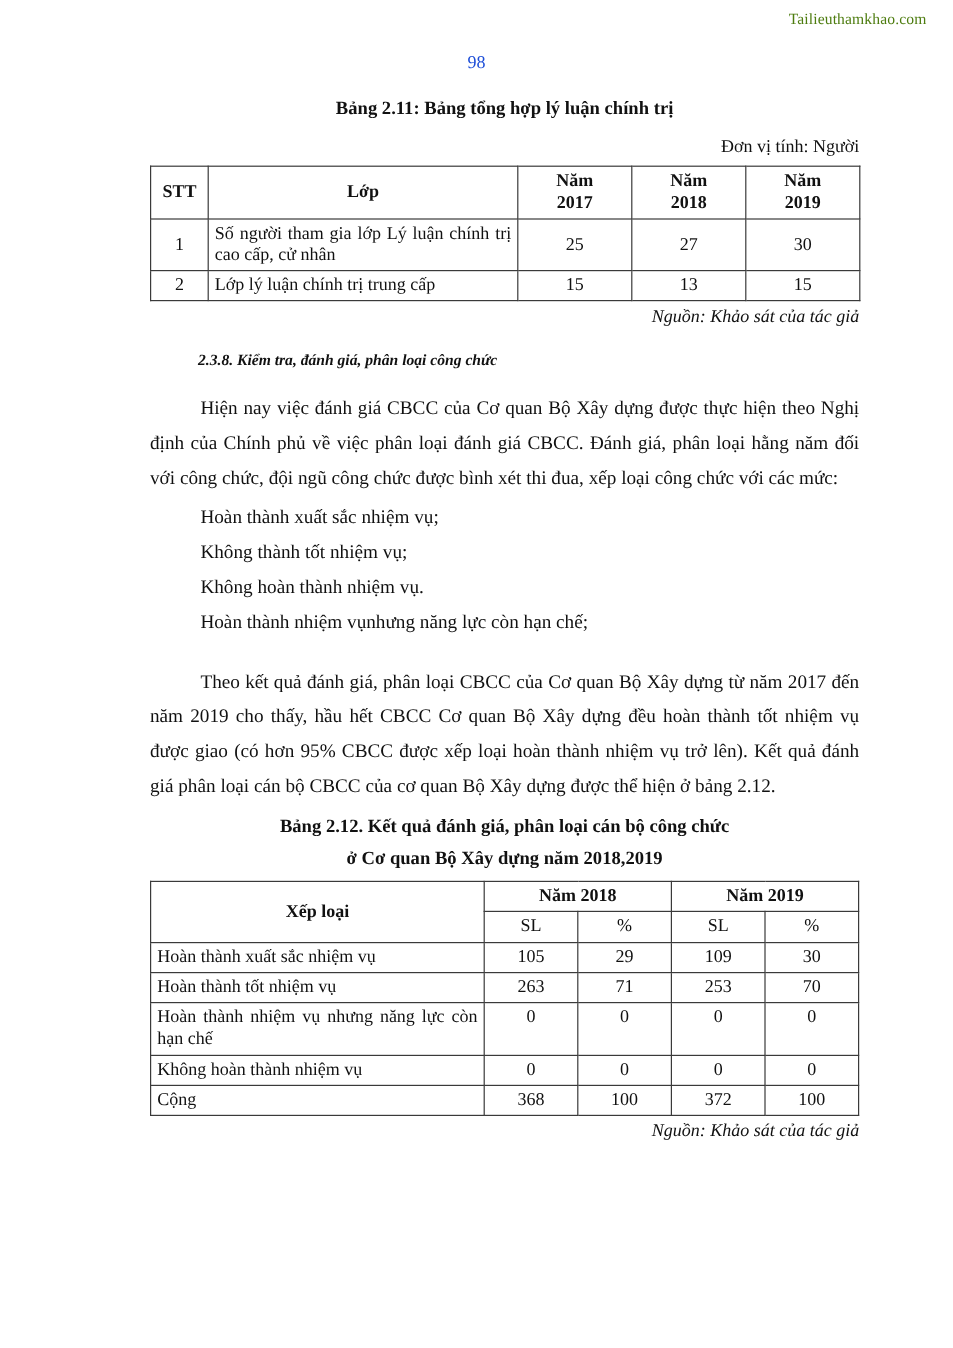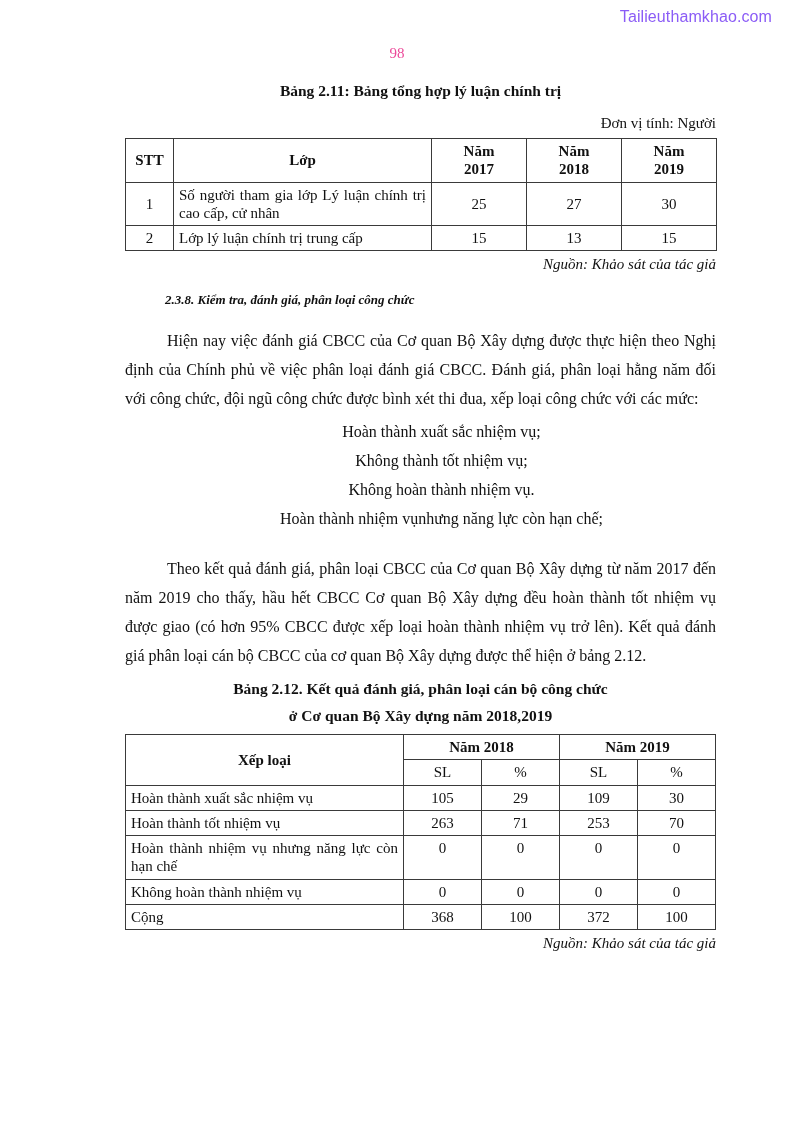--- a/index.html
+++ b/index.html
@@ -16,36 +16,36 @@
     color: #111111;
     overflow: hidden;
     box-sizing: border-box;
   }
 
   
   .watermark {
     position: absolute;
     top: 8px;
     right: 22px;
-    font-family: Liberation Sans, sans-serif;
-    font-size: 16px;
-    color: #8b5cf6;
+    font-family: Liberation Serif, serif;
+    font-size: 13px;
+    color: #4d7c0f;
     letter-spacing: 0.1px;
     white-space: nowrap;
   }
 
   
   .page-number {
     position: absolute;
     top: 45px;
     left: 0;
     width: 794px;
     text-align: center;
     font-size: 15px;
-    color: #ec4899;
+    color: #1d4ed8;
   }
 
   
   .content {
     position: absolute;
     top: 80px;
     left: 125px;
     width: 591px;
   }
 
@@ -132,21 +132,21 @@
     margin: 16px 0 0 0;
     text-align: justify;
     text-indent: 42px;
     line-height: 1.82;
   }
   p.list-line {
     font-size: 16px;
     margin: 0;
     padding-left: 42px;
     line-height: 1.82;
-    text-align: center;
+    text-align: left;
   }
   .gap-sm { height: 4px; }
 </style>
 </head>
 <body>
 
 <div class="page">
 
   <div class="watermark">Tailieuthamkhao.com</div>
 

